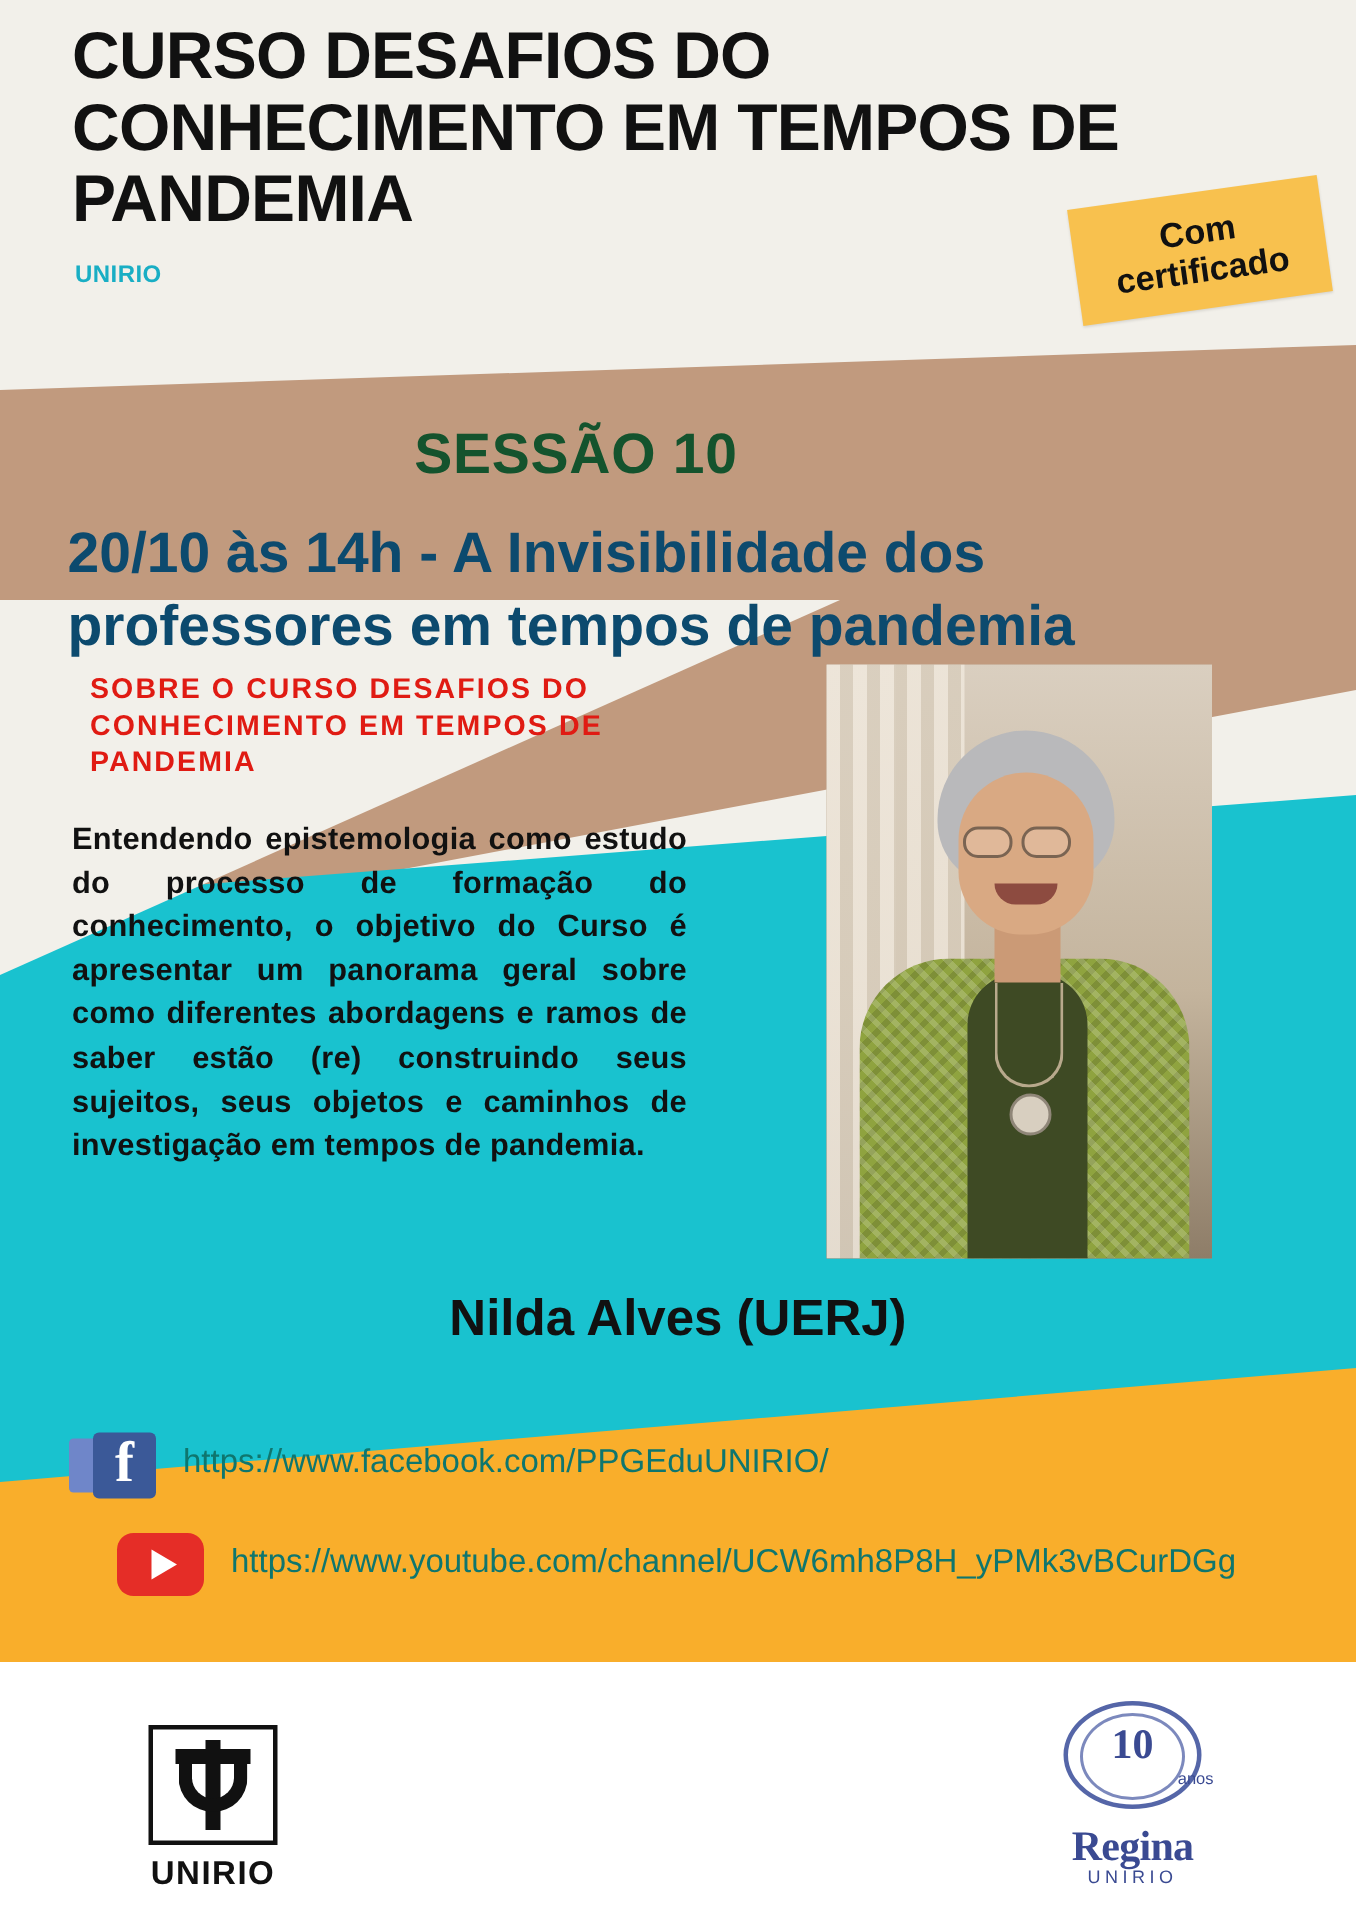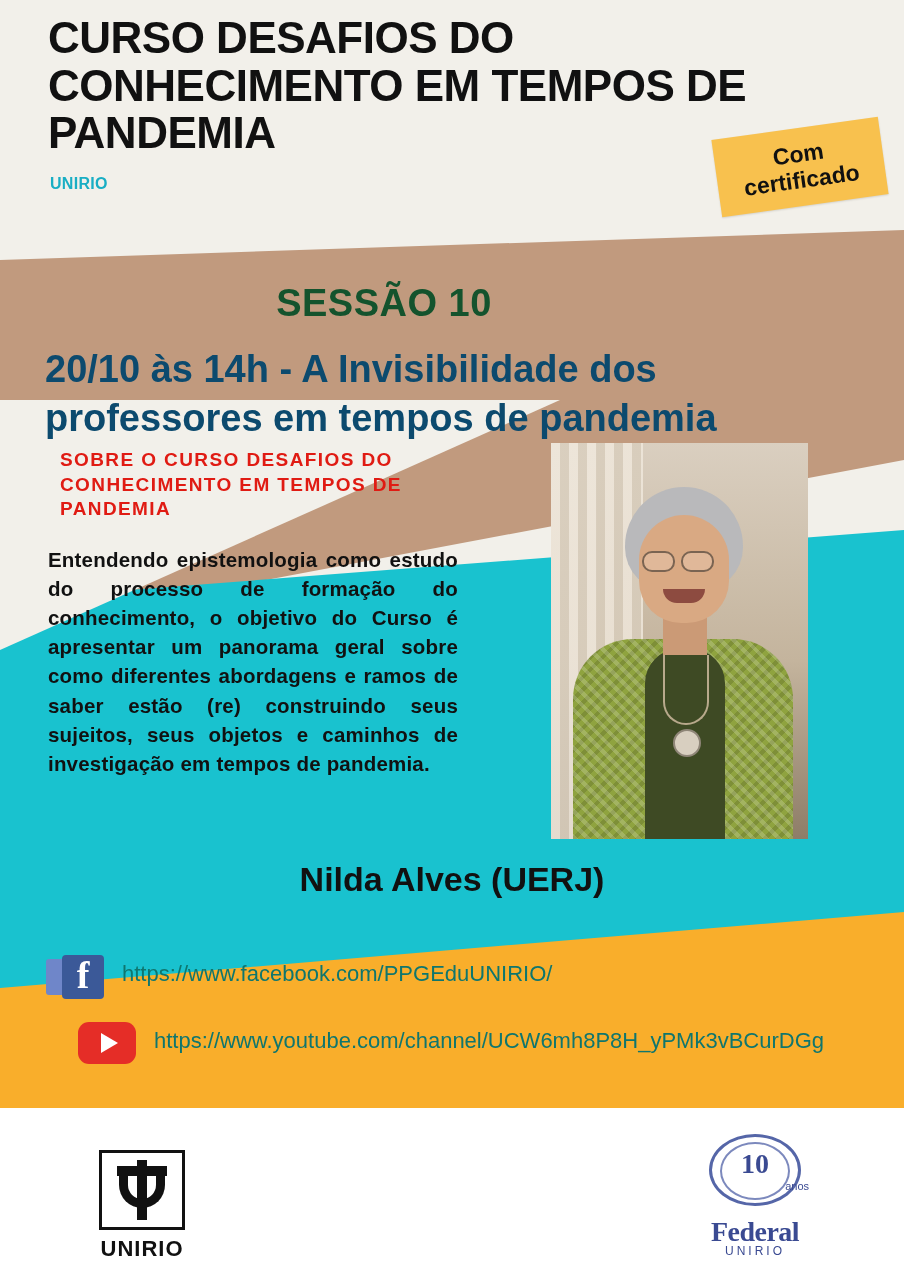--- a/index.html
+++ b/index.html
@@ -377,17 +377,17 @@
   </div>
 
 
   <div class="logo-ppgedu">
     <div class="circ">
       <div class="ring"></div>
       <div class="ring2"></div>
       <div class="ten">10</div>
       <div class="anos">anos</div>
     </div>
-    <div class="wordmark">Federal</div>
+    <div class="wordmark">Regina</div>
     <div class="sub">UNIRIO</div>
   </div>
 
 </div>
 
 </body></html>

